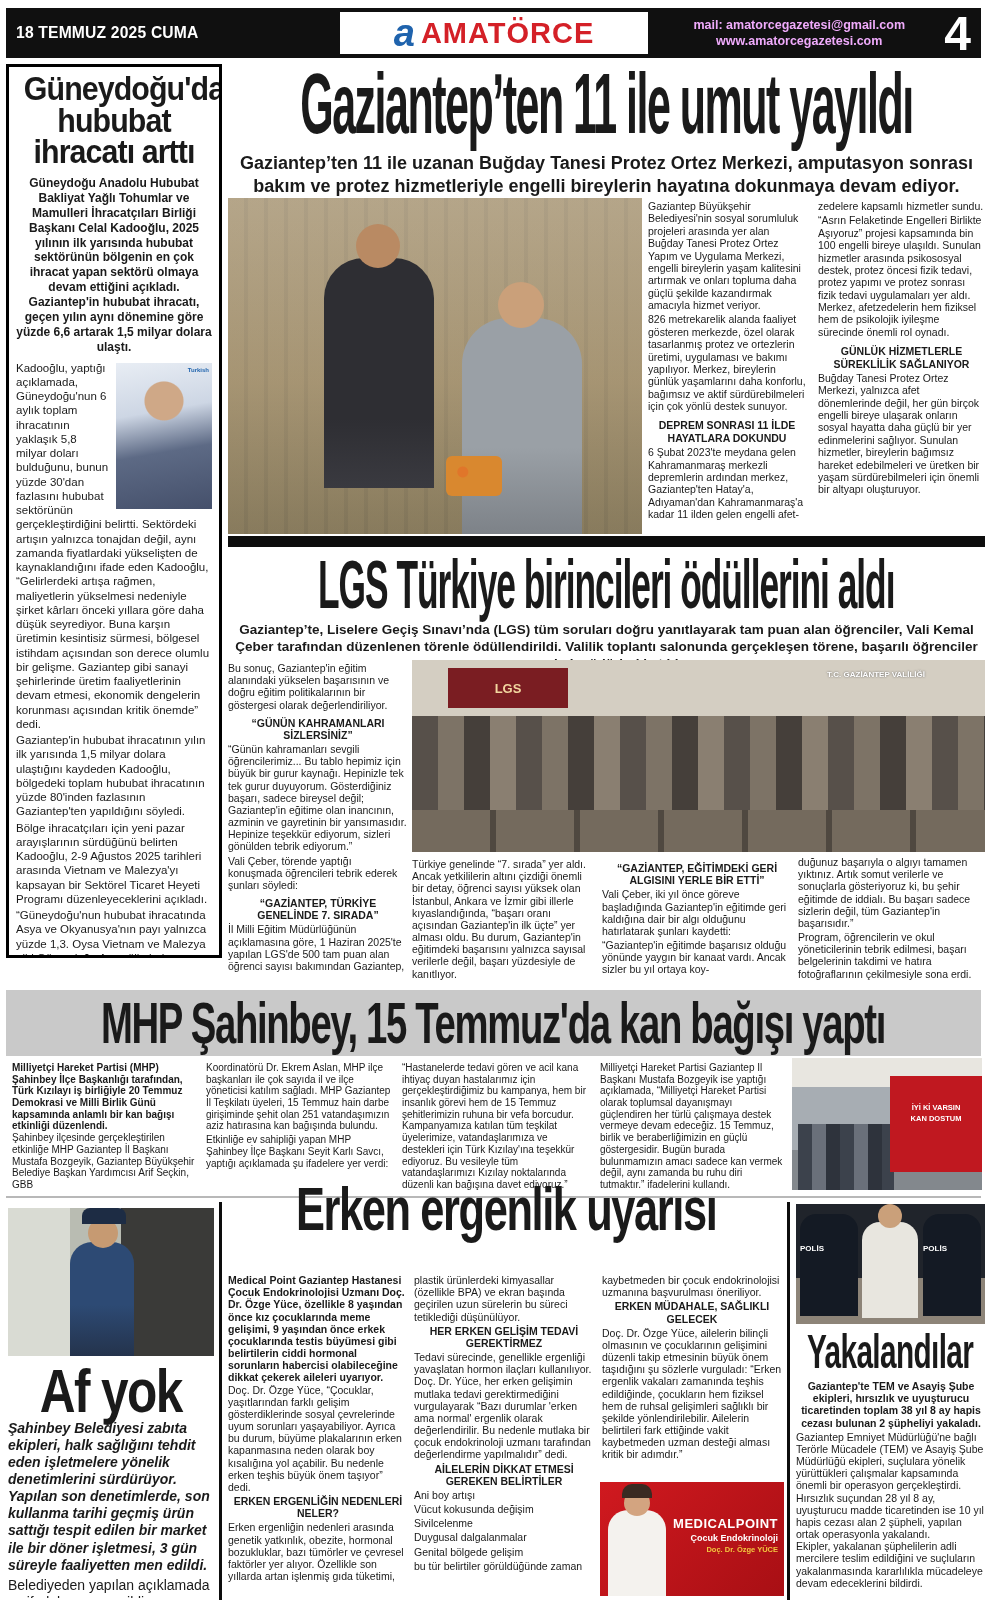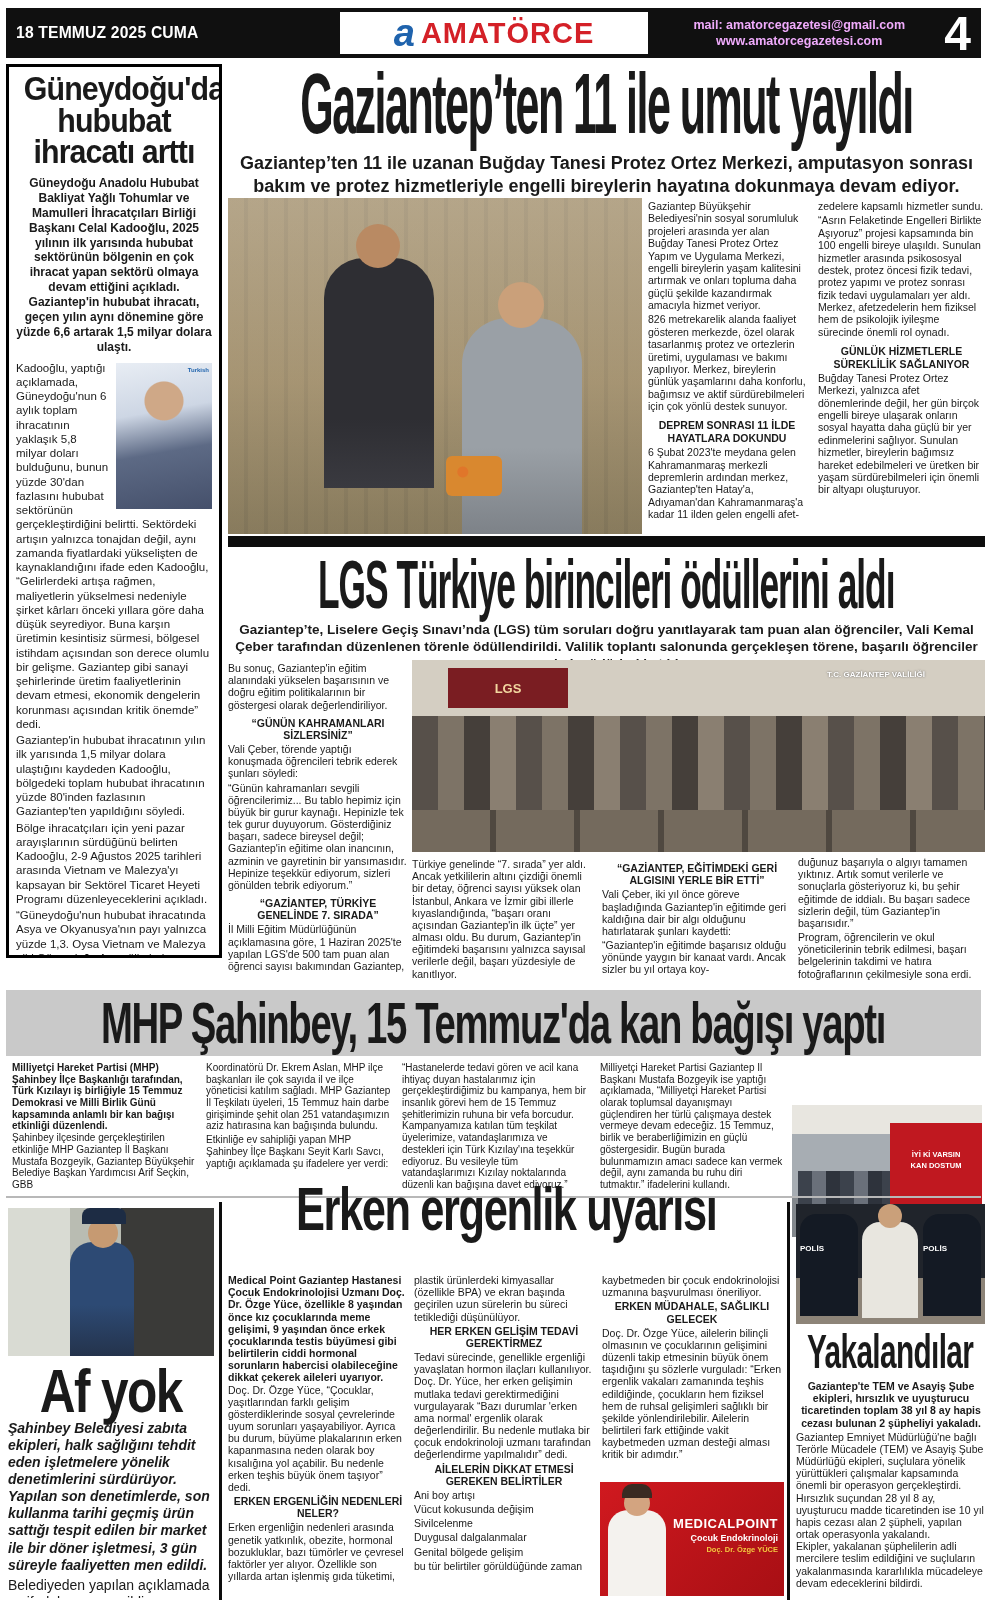--- a/index.html
+++ b/index.html
@@ -84,21 +84,21 @@
   .mhpband{left:6px;top:990px;width:975px;height:66px;background:#c9c9c9;}
   .h3wrap{left:6px;top:994px;width:975px;height:60px;}
   .h3wrap>span{font-size:58px;transform:scaleX(.66);letter-spacing:-2px;}
   .mhpcol{font-size:10px;line-height:1.17;overflow:hidden;}
   .mhpcol .blk-p{margin:0 0 2px;}
   .mhp1{left:12px;top:1062px;width:186px;height:130px;}
   .mhp2{left:206px;top:1062px;width:186px;height:130px;}
   .mhp3{left:402px;top:1062px;width:186px;height:130px;}
   .mhp4{left:600px;top:1062px;width:184px;height:130px;}
   .photo-mhp{left:792px;top:1058px;width:190px;height:132px;overflow:hidden;
-      background:linear-gradient(180deg,#e8e6e0 0 22%,#a7adb3 22% 70%,#83888d 70% 100%);margin-top:47px;}
+      background:linear-gradient(180deg,#e8e6e0 0 22%,#a7adb3 22% 70%,#83888d 70% 100%);}
   .mhp-truck{position:absolute;right:0;top:18px;width:92px;height:96px;background:#c01820;
       color:#fff;font-weight:900;font-size:7.5px;text-align:center;padding-top:26px;box-sizing:border-box;line-height:1.5;}
   .mhp-people{position:absolute;left:6px;bottom:0;width:96px;height:66px;
       background:repeating-linear-gradient(90deg,#3c424c 0 14px,#6a707a 14px 28px,#2e333c 28px 42px);}
   
   .topline{left:6px;top:1196px;width:975px;height:2px;background:#b8b8b8;}
   .vline1{left:219px;top:1202px;width:3px;height:398px;background:#0d0d0d;}
   .vline2{left:787px;top:1202px;width:3px;height:398px;background:#0d0d0d;}
   .photo-zabita{left:8px;top:1208px;width:206px;height:148px;overflow:hidden;
       background:linear-gradient(90deg,#d9dbd3 0 30%,#b9bcb2 30% 55%,#3a3a38 55% 100%);}
@@ -199,22 +199,22 @@
 
   <div class="abs blackbar"></div>
 
   <div class="abs cond h2wrap">
     <span>LGS Türkiye birincileri ödüllerini aldı</span>
   </div>
   <div class="abs sub2">Gaziantep’te, Liselere Geçiş Sınavı’nda (LGS) tüm soruları doğru yanıtlayarak tam puan alan öğrenciler, Vali Kemal Çeber tarafından düzenlenen törenle ödüllendirildi. Valilik toplantı salonunda gerçekleşen törene, başarılı öğrenciler ve okul müdürleri katıldı.</div>
   <div class="abs lgscol lgs1">
       <p class="blk blk-p">Bu sonuç, Gaziantep'in eğitim alanındaki yükselen başarısının ve doğru eğitim politikalarının bir göstergesi olarak değerlendiriliyor.</p>
       <p class="blk blk-h">“GÜNÜN KAHRAMANLARI SİZLERSİNİZ”</p>
+      <p class="blk blk-p">“Günün kahramanları sevgili öğrencilerimiz... Bu tablo hepimiz için büyük bir gurur kaynağı. Hepinizle tek tek gurur duyuyorum. Gösterdiğiniz başarı, sadece bireysel değil; Gaziantep'in eğitime olan inancının, azminin ve gayretinin bir yansımasıdır. Hepinize teşekkür ediyorum, sizleri gönülden tebrik ediyorum.”</p>
       <p class="blk blk-p">Vali Çeber, törende yaptığı konuşmada öğrencileri tebrik ederek şunları söyledi:</p>
-      <p class="blk blk-p">“Günün kahramanları sevgili öğrencilerimiz... Bu tablo hepimiz için büyük bir gurur kaynağı. Hepinizle tek tek gurur duyuyorum. Gösterdiğiniz başarı, sadece bireysel değil; Gaziantep'in eğitime olan inancının, azminin ve gayretinin bir yansımasıdır. Hepinize teşekkür ediyorum, sizleri gönülden tebrik ediyorum.”</p>
       <p class="blk blk-h">“GAZİANTEP, TÜRKİYE GENELİNDE 7. SIRADA”</p>
       <p class="blk blk-p">İl Milli Eğitim Müdürlüğünün açıklamasına göre, 1 Haziran 2025'te yapılan LGS'de 500 tam puan alan öğrenci sayısı bakımından Gaziantep,</p>
     </div>
   <div class="abs photo-lgs">
     <div class="lgs-crowd"></div>
     <div class="lgs-chairs"></div>
     <div class="lgs-banner">LGS</div>
     <div class="lgs-wall">T.C. GAZİANTEP VALİLİĞİ</div>
   </div>
   <div class="abs lgscol lgs2">
@@ -228,21 +228,21 @@
   <div class="abs lgscol lgs4">
       <p class="blk blk-p">duğunuz başarıyla o algıyı tamamen yıktınız. Artık somut verilerle ve sonuçlarla gösteriyoruz ki, bu şehir eğitimde de iddialı. Bu başarı sadece sizlerin değil, tüm Gaziantep'in başarısıdır.”</p>
       <p class="blk blk-p">Program, öğrencilerin ve okul yöneticilerinin tebrik edilmesi, başarı belgelerinin takdimi ve hatıra fotoğraflarının çekilmesiyle sona erdi.</p>
     </div>
 
   <div class="abs mhpband"></div>
   <div class="abs cond h3wrap">
     <span>MHP Şahinbey, 15 Temmuz'da kan bağışı yaptı</span>
   </div>
   <div class="abs mhpcol mhp1">
-      <p class="blk blk-b">Milliyetçi Hareket Partisi (MHP) Şahinbey İlçe Başkanlığı tarafından, Türk Kızılayı iş birliğiyle 15 Temmuz Demokrasi ve Milli Birlik Günü kapsamında anlamlı bir kan bağışı etkinliği düzenlendi.</p>
+      <p class="blk blk-b">Milliyetçi Hareket Partisi (MHP) Şahinbey İlçe Başkanlığı tarafından, Türk Kızılayı iş birliğiyle 20 Temmuz Demokrasi ve Milli Birlik Günü kapsamında anlamlı bir kan bağışı etkinliği düzenlendi.</p>
       <p class="blk blk-p">Şahinbey ilçesinde gerçekleştirilen etkinliğe MHP Gaziantep İl Başkanı Mustafa Bozgeyik, Gaziantep Büyükşehir Belediye Başkan Yardımcısı Arif Seçkin, GBB</p>
     </div>
   <div class="abs mhpcol mhp2">
       <p class="blk blk-p">Koordinatörü Dr. Ekrem Aslan, MHP ilçe başkanları ile çok sayıda il ve ilçe yöneticisi katılım sağladı. MHP Gaziantep İl Teşkilatı üyeleri, 15 Temmuz hain darbe girişiminde şehit olan 251 vatandaşımızın aziz hatırasına kan bağışında bulundu.</p>
       <p class="blk blk-p">Etkinliğe ev sahipliği yapan MHP Şahinbey İlçe Başkanı Seyit Karlı Savcı, yaptığı açıklamada şu ifadelere yer verdi:</p>
     </div>
   <div class="abs mhpcol mhp3">
       <p class="blk blk-p">“Hastanelerde tedavi gören ve acil kana ihtiyaç duyan hastalarımız için gerçekleştirdiğimiz bu kampanya, hem bir insanlık görevi hem de 15 Temmuz şehitlerimizin ruhuna bir vefa borcudur. Kampanyamıza katılan tüm teşkilat üyelerimize, vatandaşlarımıza ve destekleri için Türk Kızılay'ına teşekkür ediyoruz. Bu vesileyle tüm vatandaşlarımızı Kızılay noktalarında düzenli kan bağışına davet ediyoruz.”</p>
     </div>
   <div class="abs mhpcol mhp4">

